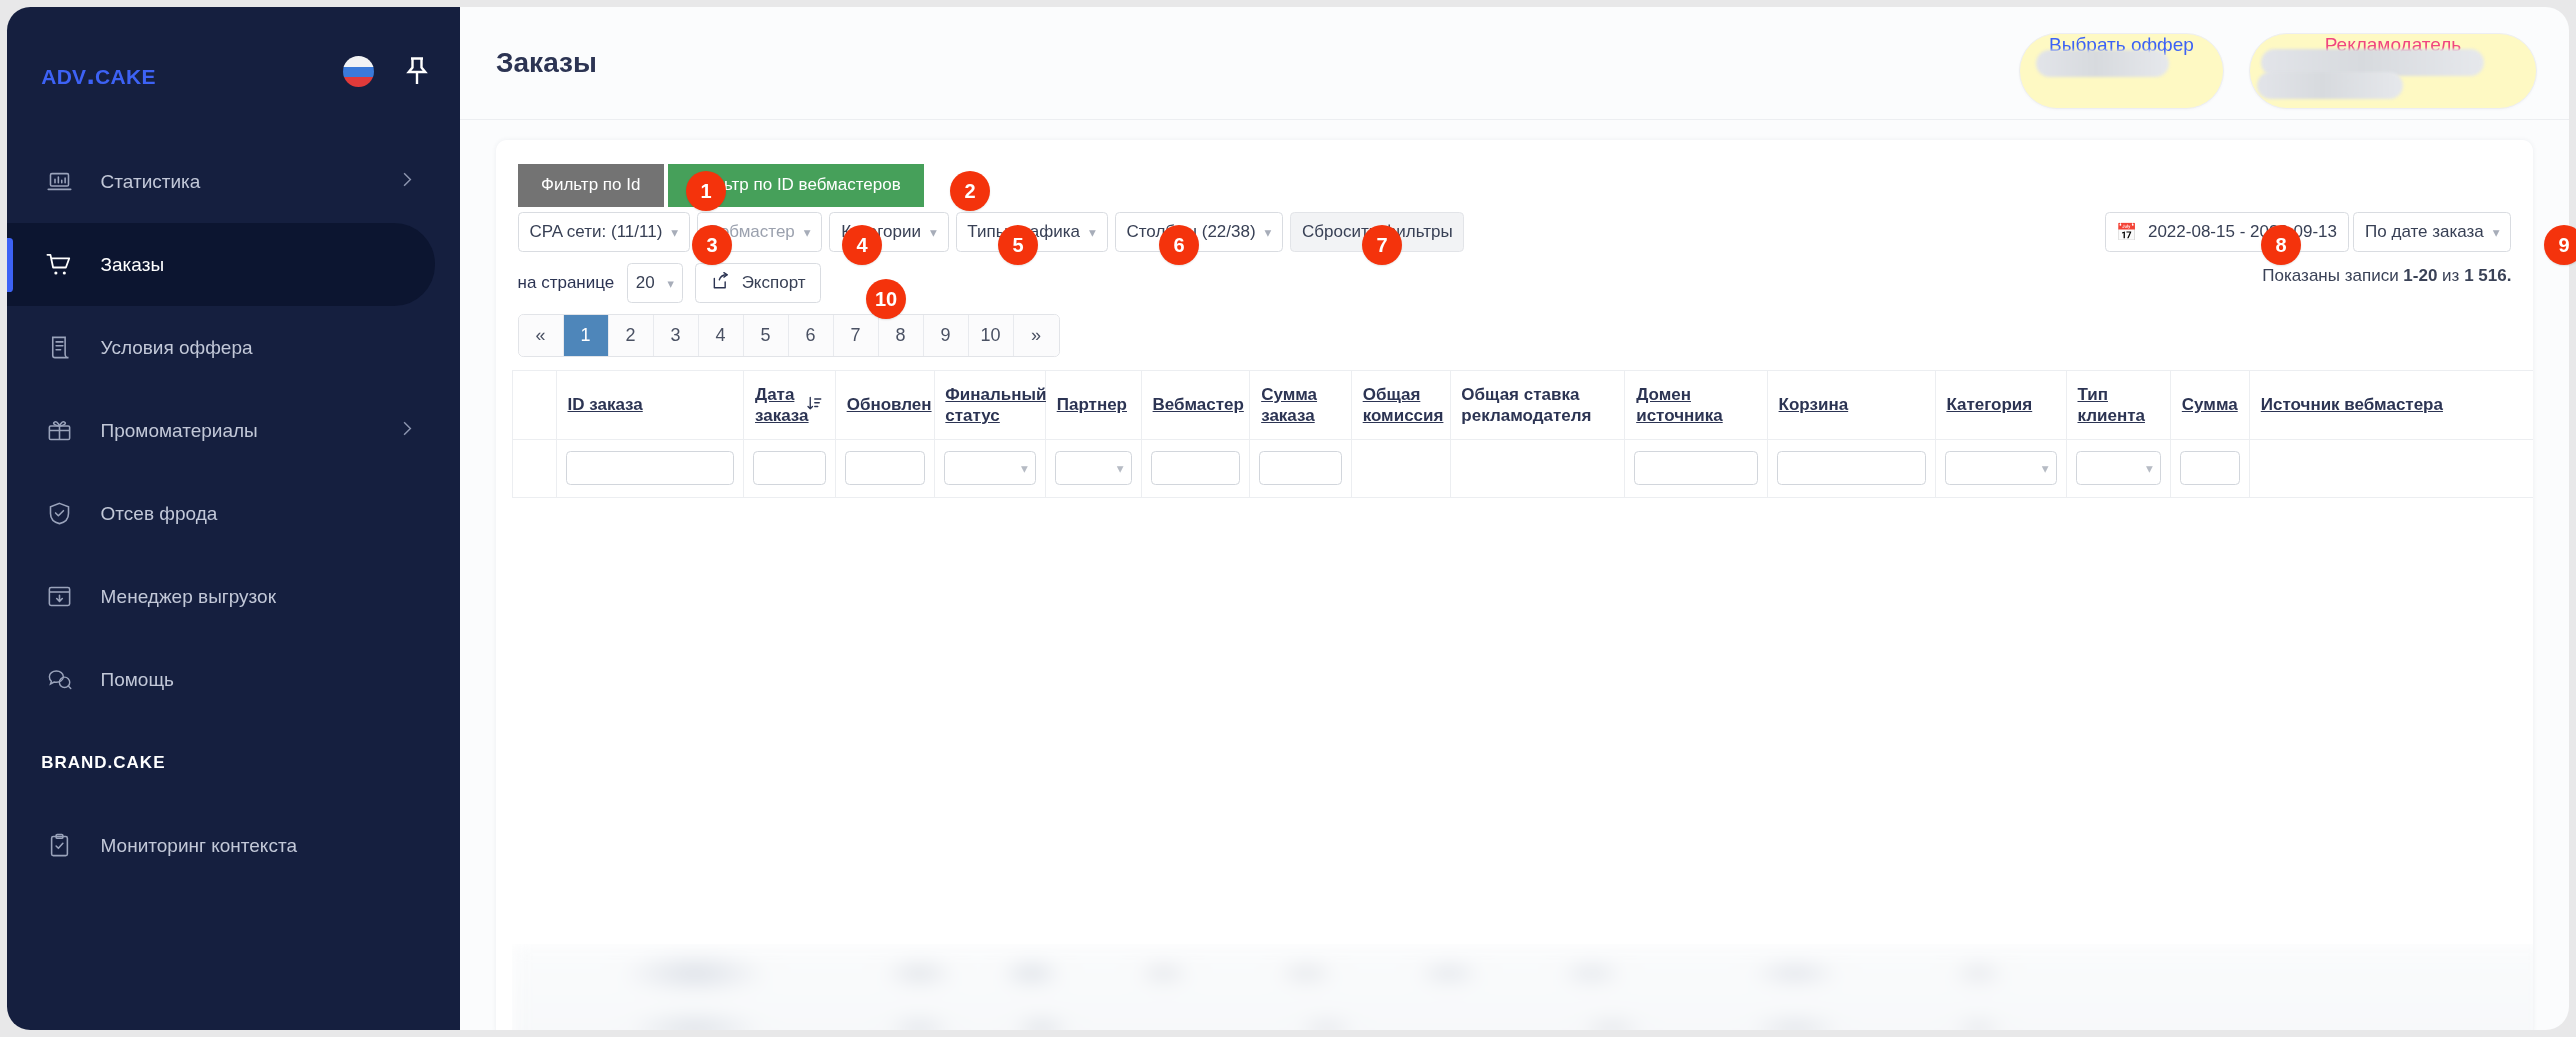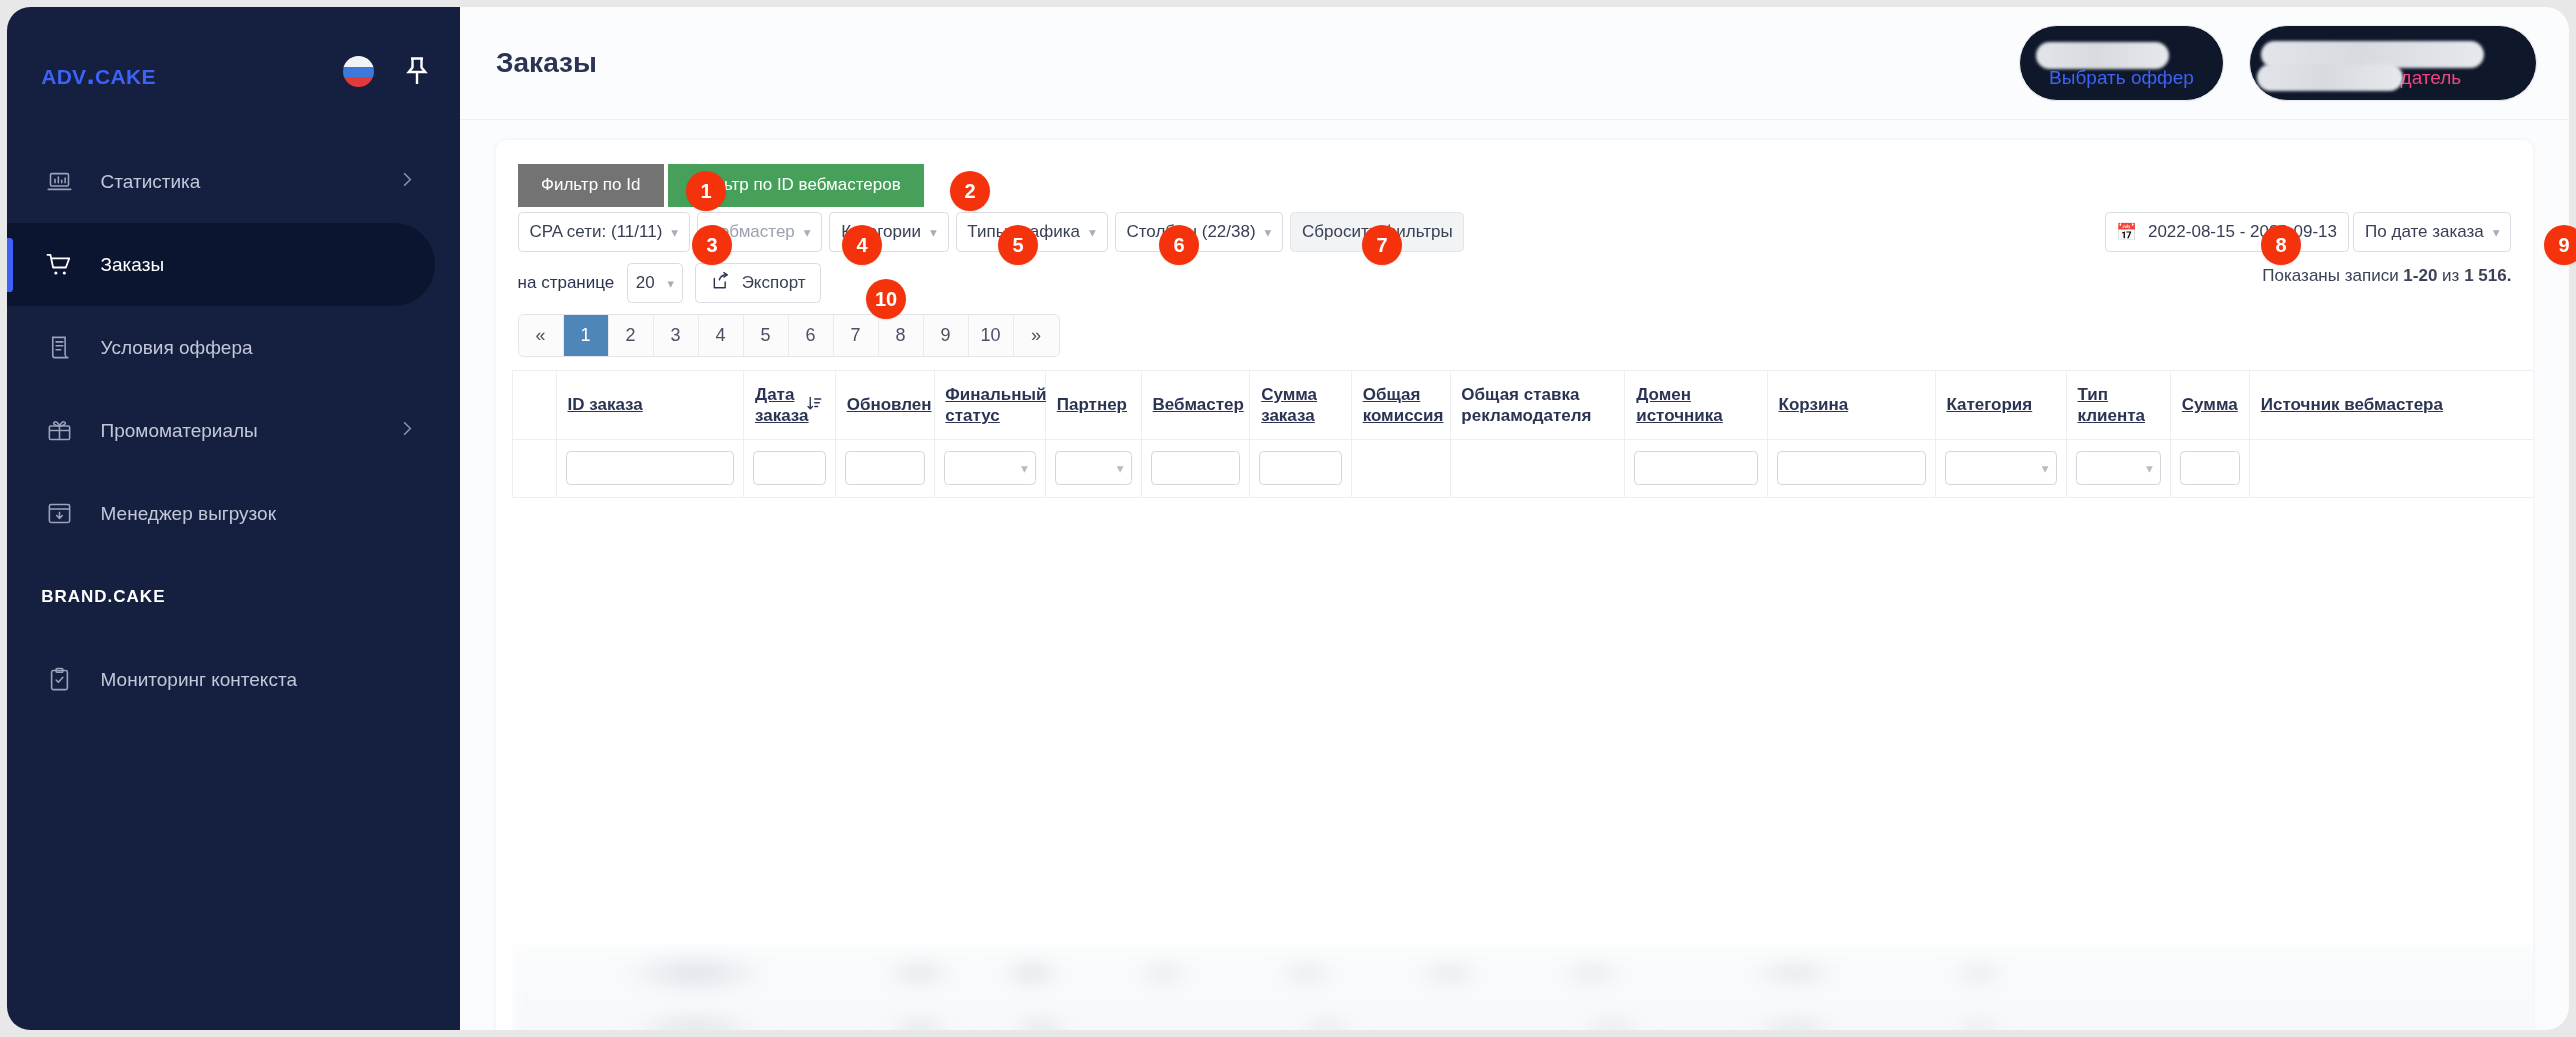--- a/index.html
+++ b/index.html
@@ -126,25 +126,26 @@
   }
   .topbar-actions {
     position: absolute; right: 32px; top: 18px;
     display: flex; gap: 25px; align-items: center;
   }
   .pill-btn {
     position: relative;
     height: 76px;
     border: 0.9px solid #edeef2;
     border-radius: 38px;
-    background: #0f172a;
-    display: flex; align-items: flex-end; justify-content: center;
+    background: #fef9c3;
+    display: flex; align-items: flex-start; justify-content: center;
     padding: 0 36px 10.8px 36px;
     cursor: pointer;
     box-shadow: 0 0.9px 2.7px rgba(30,40,80,0.03);
+    margin-top: 8px;
   }
   .pill-btn .pill-label { font-size: 19px; white-space: nowrap; }
   .pill-offer { width: 205px; }
   .pill-offer .pill-label { color: #3d62f5; }
   .pill-adv   { width: 288px; }
   .pill-adv .pill-label { color: #f0457f; }
   .blur-bar {
     position: absolute;
     border-radius: 16px;
     background: linear-gradient(90deg, #e2e4e9 0%, #d7dade 45%, #e6e8ec 100%);
@@ -444,33 +445,52 @@
             </svg>
           </span>
           <span class="ni-label">Промоматериалы</span>
           <span class="ni-chev">
             <svg viewBox="0 0 24 24" width="21.6" height="21.6" fill="none" stroke="currentColor" stroke-width="1.6">
                 <path d="M9 5l7 7-7 7"></path>
               </svg>
           </span>
         </div>
 
+        <div class="nav-item">
+          <span class="ni-icon">
+            <svg viewBox="0 0 24 24" width="27" height="27" fill="none" stroke="currentColor" stroke-width="1.4">
+              <path d="M12 3l8 3v6c0 5-3.5 8-8 9-4.5-1-8-4-8-9V6l8-3z"></path>
+              <path d="M8.5 11.5l2.5 2.5 4.5-4.5" stroke-linecap="round" stroke-linejoin="round"></path>
+            </svg>
+          </span>
+          <span class="ni-label">Отсев фрода</span>
+        </div>
 
         <div class="nav-item">
           <span class="ni-icon">
             <svg viewBox="0 0 24 24" width="27" height="27" fill="none" stroke="currentColor" stroke-width="1.4">
               <rect x="3" y="4" width="18" height="16" rx="1.5"></rect>
               <path d="M3 8h18"></path>
               <path d="M12 11v5M9.5 13.8L12 16.3l2.5-2.5" stroke-linecap="round" stroke-linejoin="round"></path>
             </svg>
           </span>
           <span class="ni-label">Менеджер выгрузок</span>
         </div>
 
 
+        <div class="nav-item">
+          <span class="ni-icon">
+            <svg viewBox="0 0 24 24" width="27" height="27" fill="none" stroke="currentColor" stroke-width="1.3">
+              <path d="M3 9.5c0-3 2.8-5 6.2-5s6.2 2 6.2 5-2.8 5-6.2 5c-.7 0-1.4-.1-2-.2L4 16l.8-2.4C3.7 12.6 3 11.2 3 9.5z"></path>
+              <circle cx="16.5" cy="14.5" r="4.6"></circle>
+              <path d="M19.8 17.8L22 20" stroke-linecap="round"></path>
+            </svg>
+          </span>
+          <span class="ni-label">Помощь</span>
+        </div>
 
         <div class="nav-section-title">BRAND.CAKE</div>
 
         <div class="nav-item">
           <span class="ni-icon">
             <svg viewBox="0 0 24 24" width="27" height="27" fill="none" stroke="currentColor" stroke-width="1.4">
               <rect x="5" y="4" width="14" height="17" rx="1.5"></rect>
               <rect x="9" y="2.2" width="6" height="3.4" rx="1"></rect>
               <path d="M9 12.5l2 2 4-4.5" stroke-linecap="round" stroke-linejoin="round"></path>
             </svg>

